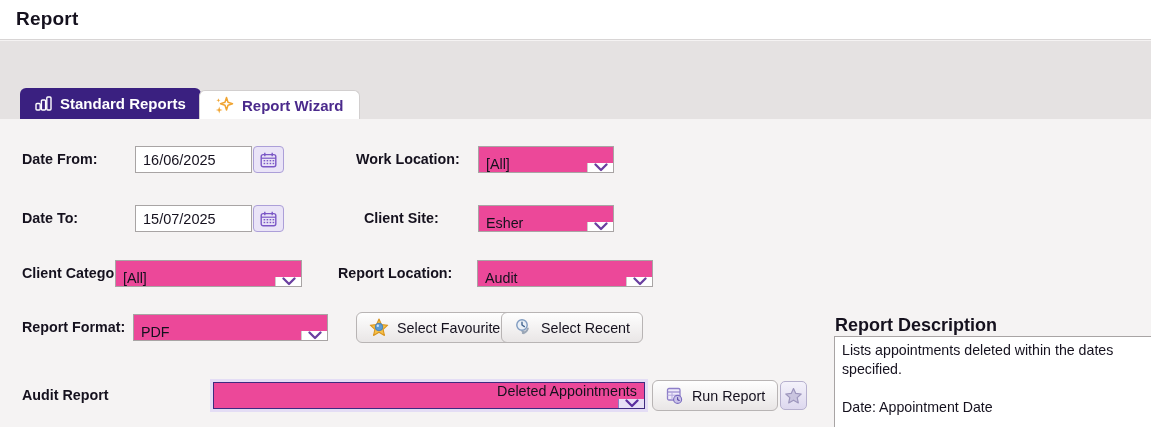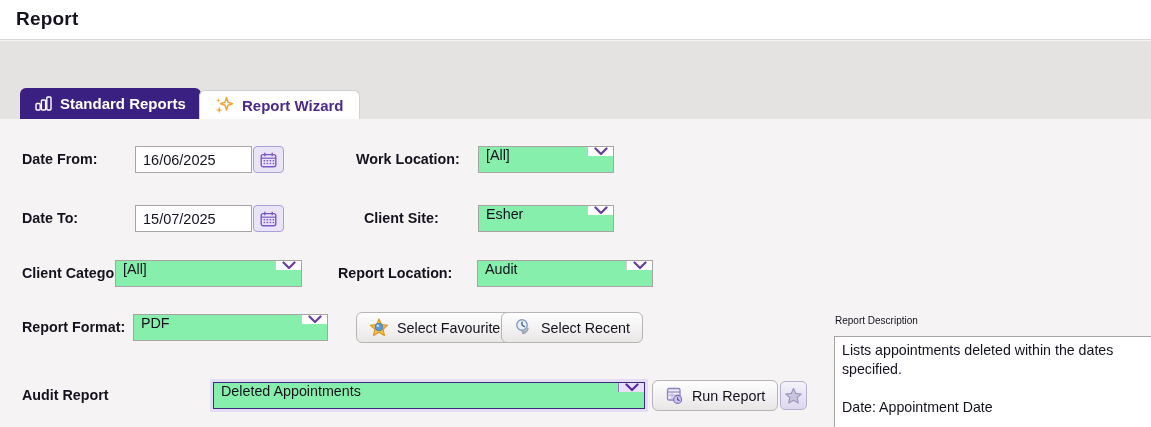--- a/index.html
+++ b/index.html
@@ -27,40 +27,40 @@
 
   
   .textbox { position:absolute; height:27px; background:#FFFFFF; border:1px solid #A8A4A4;
              font-family:"Liberation Sans", sans-serif; font-size:14.5px; color:#15111E;
              padding:0 7px; outline:none; }
   .cal-btn { position:absolute; width:31px; height:27px; background:#EAE4F7;
              border:1px solid #AC9FD8; border-radius:4px; display:flex;
              align-items:center; justify-content:center; cursor:pointer; padding:0; }
 
   
-  .dd { position:absolute; height:27px; background:#86efac; border:1px solid #A8A4A4;
-        display:flex; align-items:flex-start; }
+  .dd { position:absolute; height:27px; background:#ec4899; border:1px solid #A8A4A4;
+        display:flex; align-items:flex-end; }
   .dd-value { flex:1; display:flex; align-items:center; padding:0 7px;
               font-size:14.3px; color:#15111E; white-space:nowrap; overflow:hidden; }
   .dd-btn { width:26px; display:flex; align-items:center; justify-content:center;
             background:#FFFFFF; border:none; border-left:1px solid #CFCBCB; cursor:pointer; padding:0; }
-  .dd-focus { border:1.5px solid #3E2A80; box-shadow:0 0 0 3px #E4DDF5; }
+  .dd-focus { border:1.5px solid #3E2A80; box-shadow:0 0 0 3px #E4DDF5;flex-direction:column; }
   .dd-focus .dd-btn { background:#E7E0F6; border-left:1px solid #8B7CC4; }
 
   
   .btn { position:absolute; height:31px; display:flex; align-items:center; gap:8px;
          background:linear-gradient(#FEFEFE,#E9E6E6); border:1px solid #B8B4B4;
          border-radius:6px; padding:0 12px; font-family:"Liberation Sans", sans-serif;
          font-size:14.3px; color:#15111E; cursor:pointer; }
   .icon-btn { position:absolute; width:27px; height:29px; display:flex; align-items:center;
               justify-content:center; background:linear-gradient(#F4F2FB,#DDD8EE);
               border:1px solid #B6B0CE; border-radius:5px; cursor:pointer; padding:0; }
 
   
-  .desc-title { position:absolute; left:835px; top:315px; font-size:10px; font-weight:400; color:#15111E; }
+  .desc-title { position:absolute; left:835px; top:315px; font-size:18px; font-weight:700; color:#15111E; }
   .desc-box { position:absolute; left:834px; top:336px; width:328px; height:102px;
               background:#FFFFFF; border:1px solid #A8A4A4; padding:4px 4px 0 7px;
               font-size:14.2px; line-height:19px; color:#15111E; }
   .desc-detail { margin-top:19px; }
 </style>
 </head>
 <body>
 
 <div class="screen">
 

